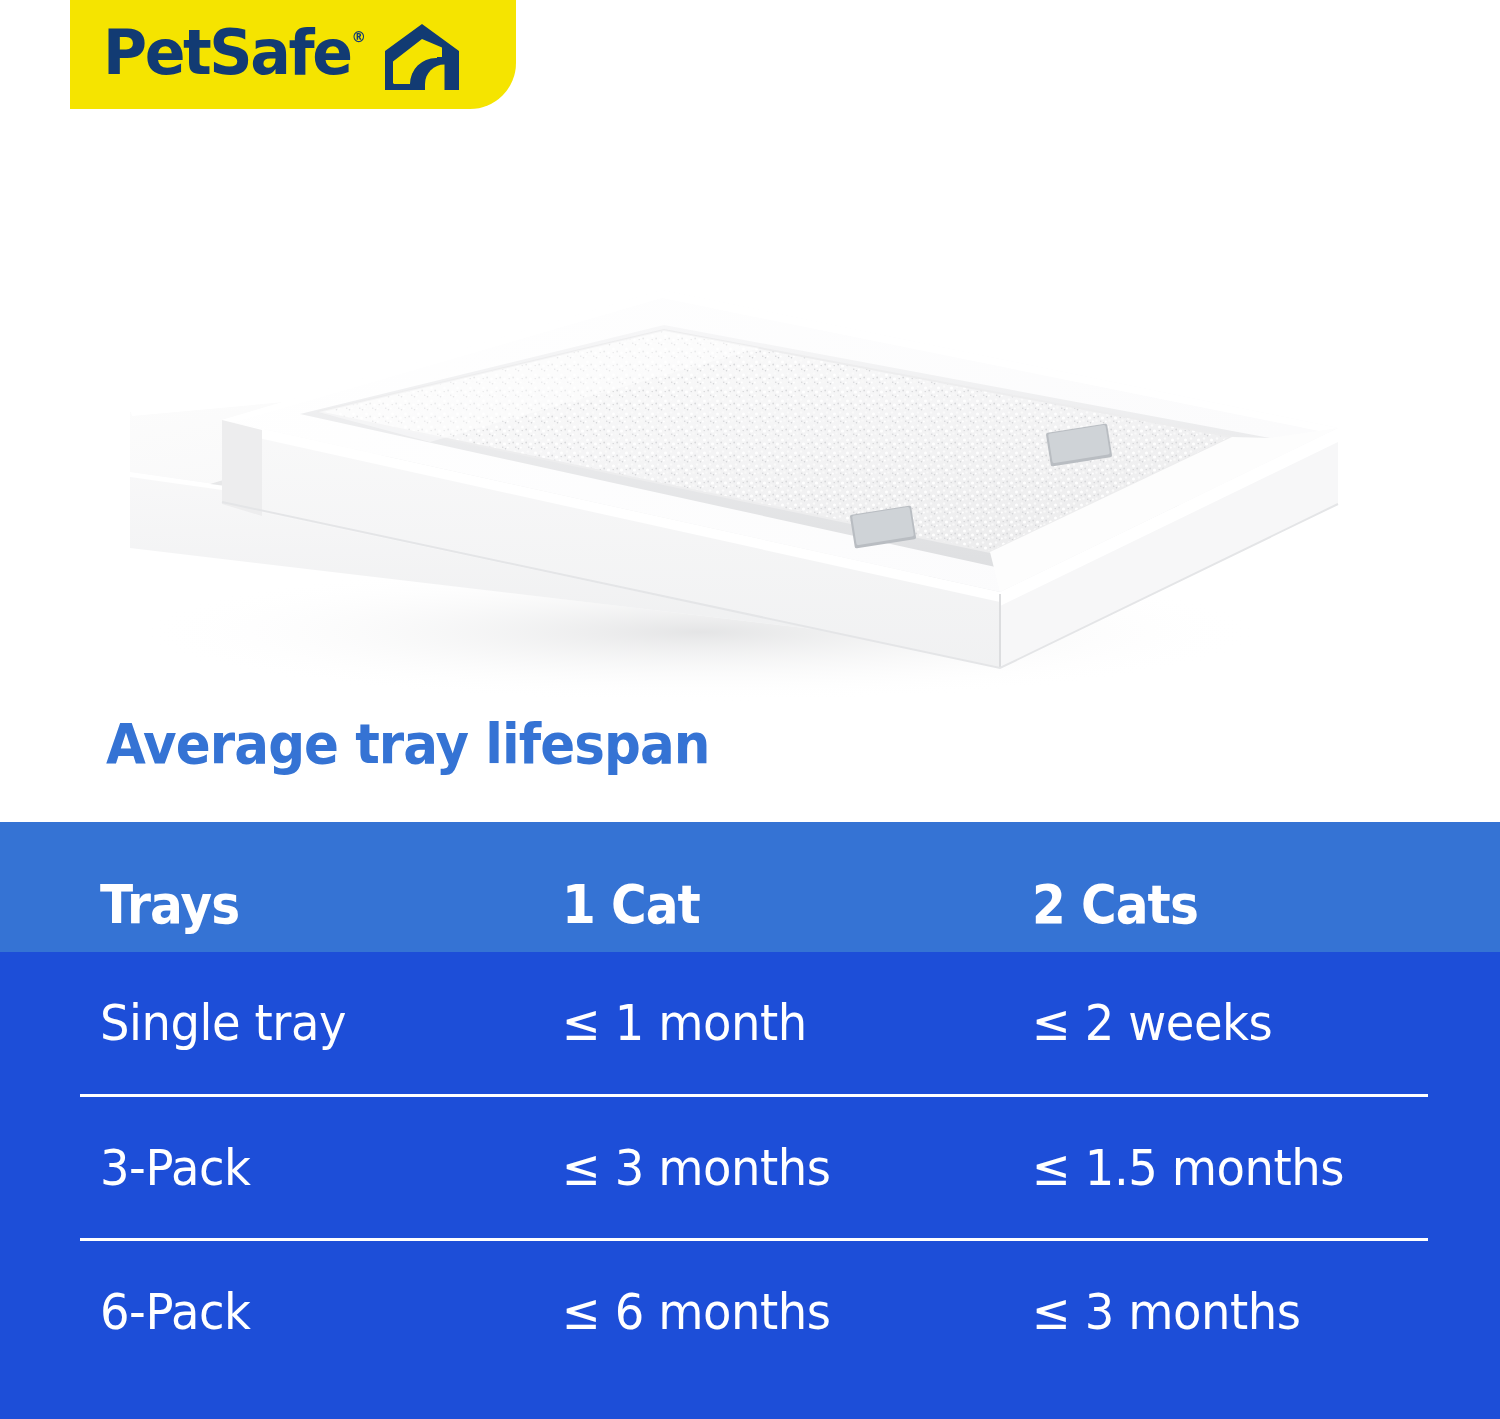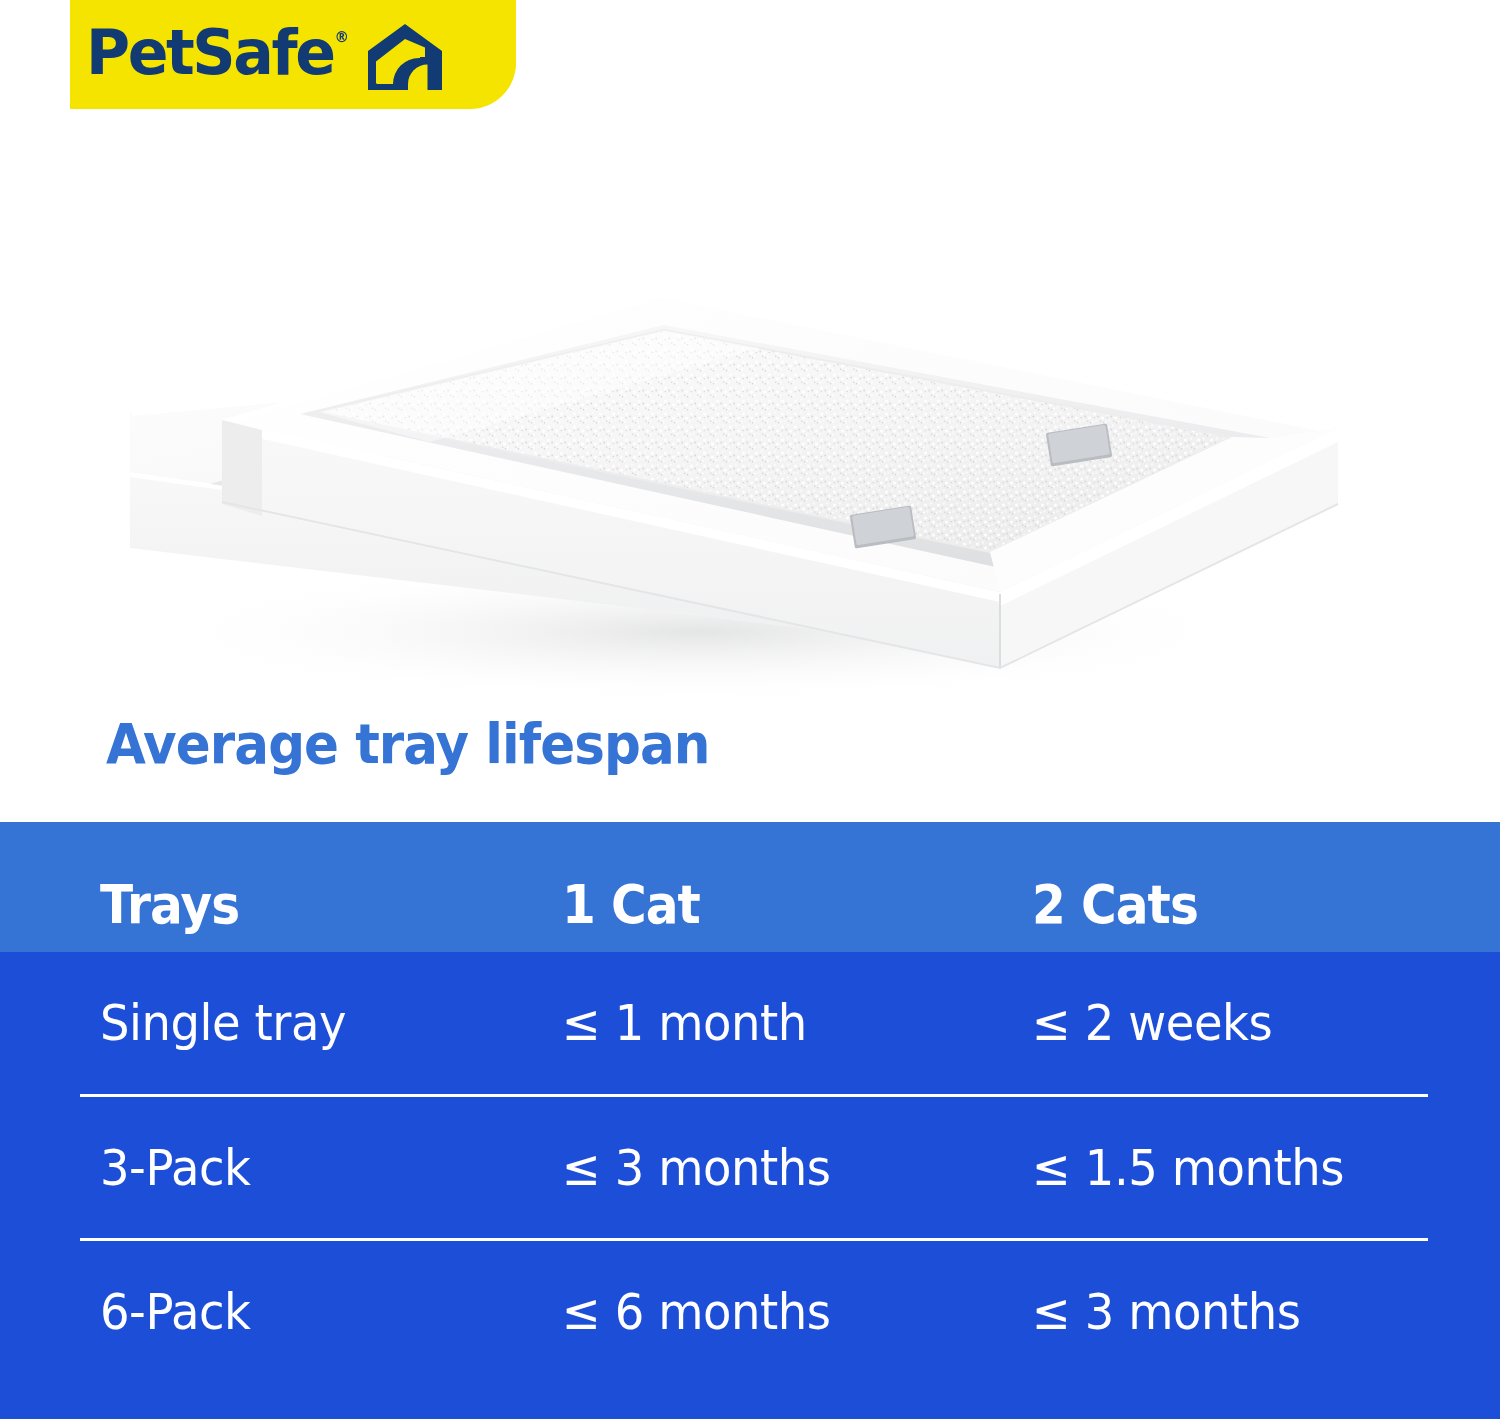--- a/index.html
+++ b/index.html
@@ -22,21 +22,21 @@
     left: 70px;
     top: 0px;
     width: 446px;
     height: 109px;
     background: #f5e400;
     border-bottom-right-radius: 46px;
     display: flex;
     align-items: center;
     justify-content: flex-start;
     box-sizing: border-box;
-    padding-left: 16px;
+    padding-left: 33px;
   }
   .logo-wordmark {
     font-family: "DejaVu Sans", sans-serif;
     font-weight: 700;
     font-size: 62px;
     letter-spacing: -2.5px;
     color: #123b73;
     line-height: 1;
     position: relative;
     top: -2px;

